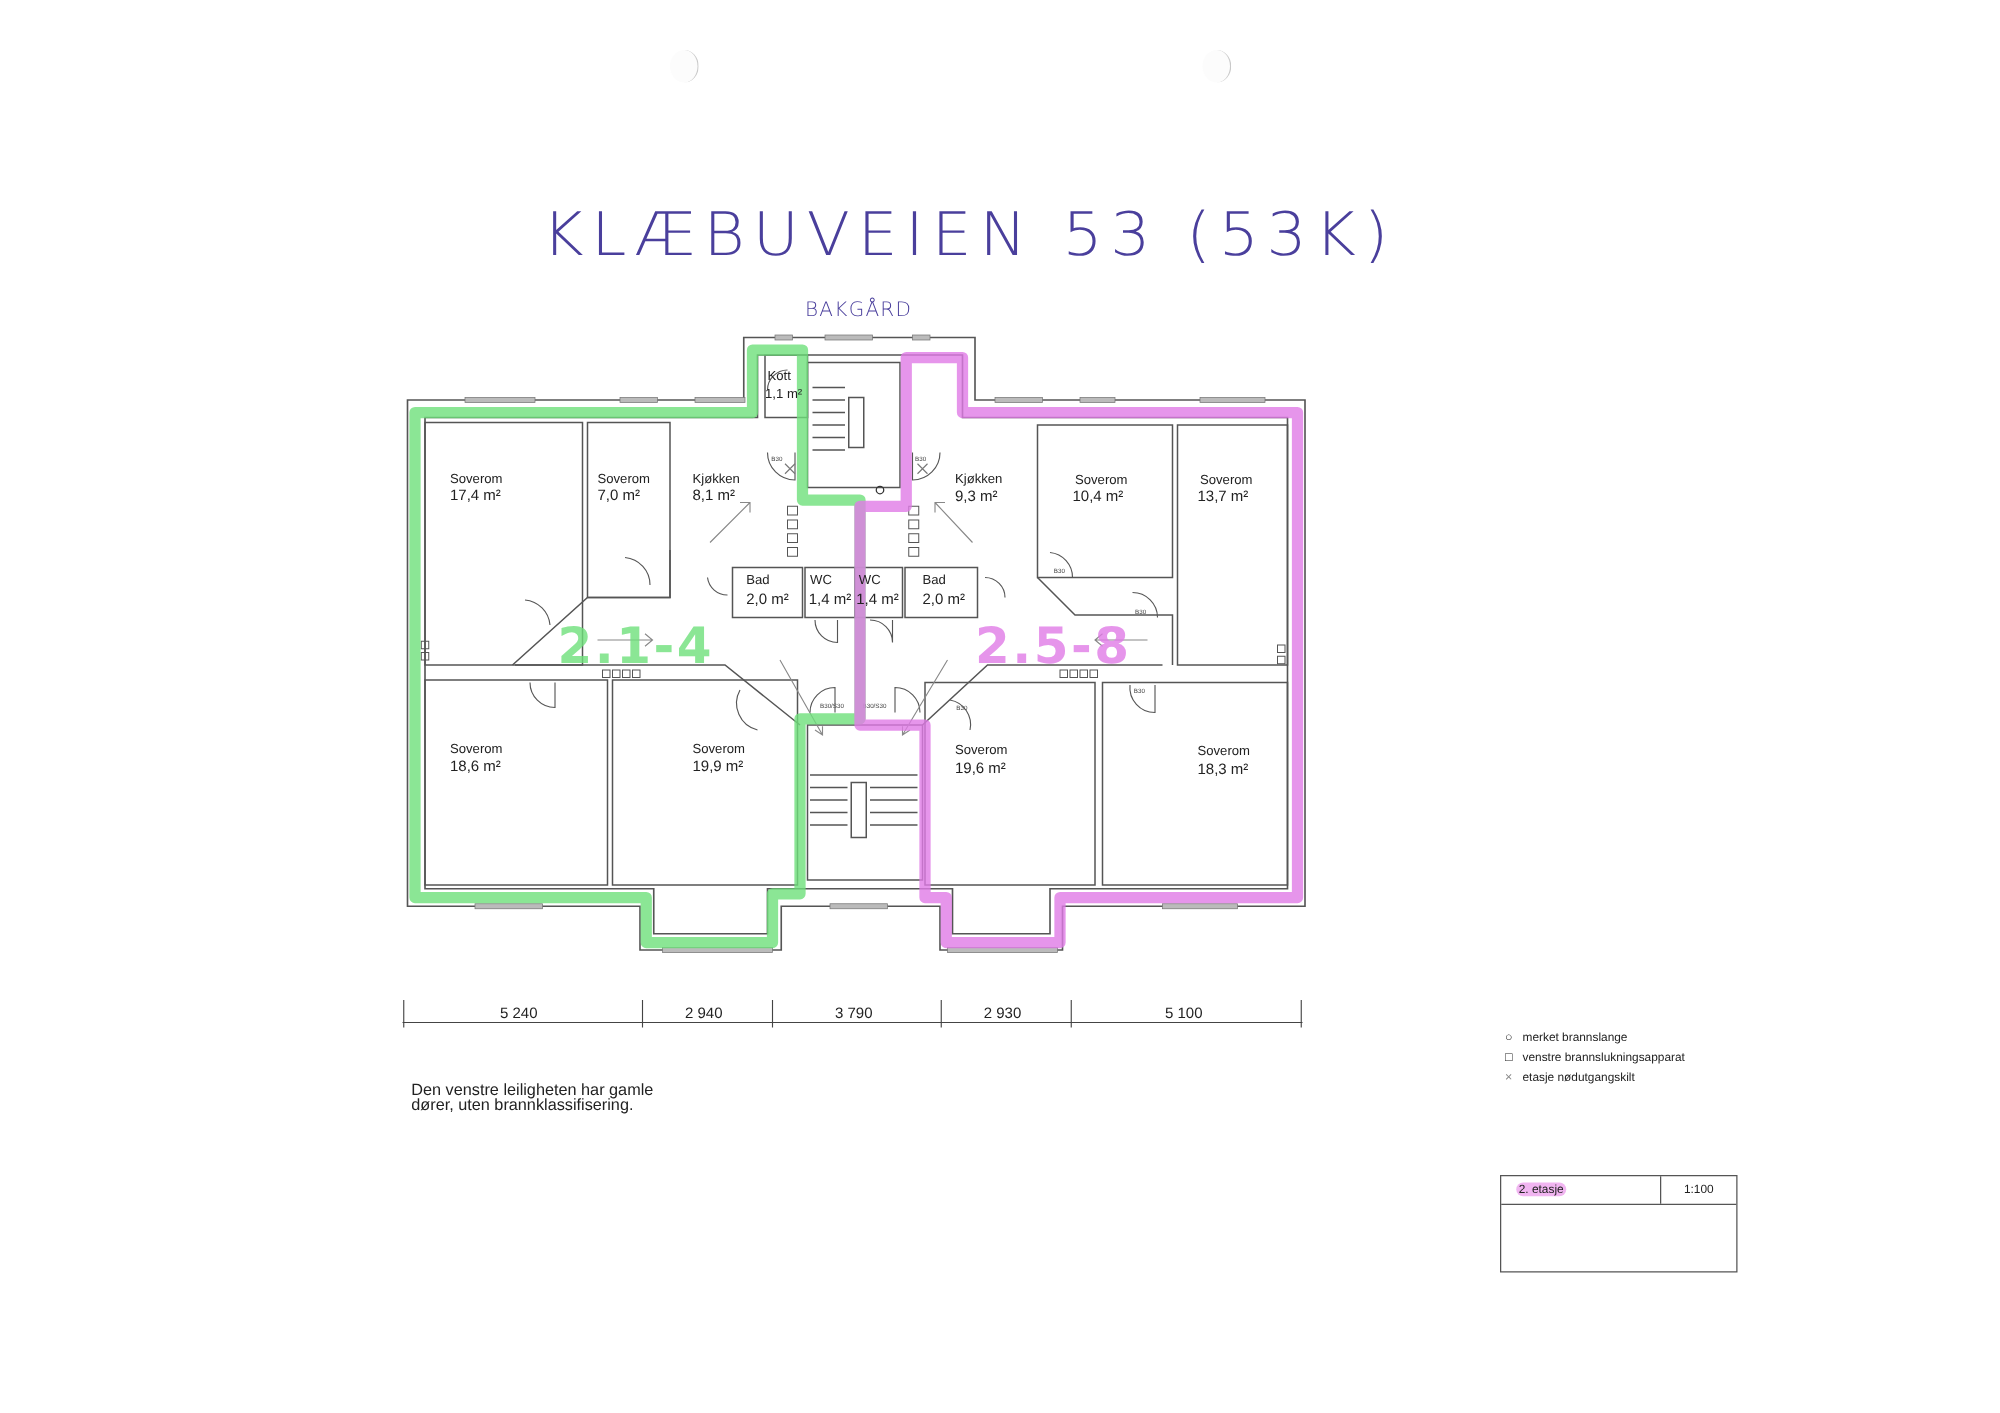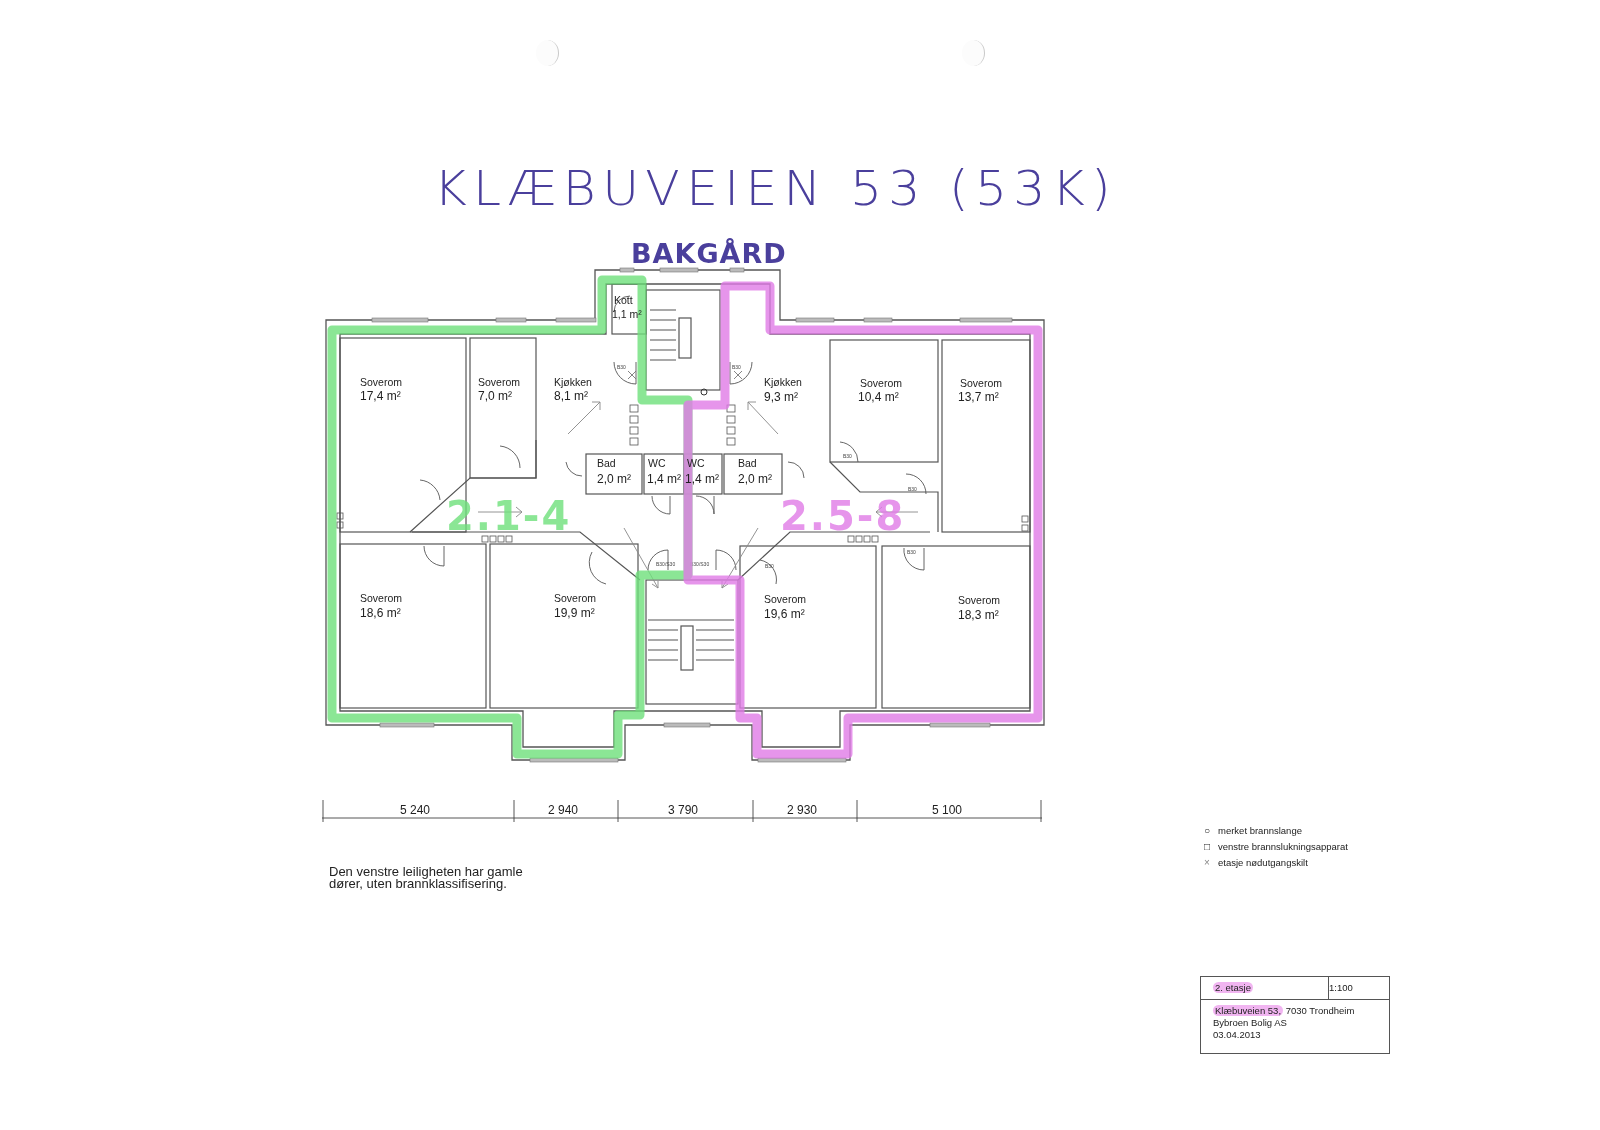--- a/index.html
+++ b/index.html
@@ -1,33 +1,33 @@
 <!DOCTYPE html>
 <html><head>
 <meta charset="utf-8">
 <style>
   html, body { margin:0; padding:0; background:#ffffff; }
   body { width:1600px; height:1130px; position:relative; overflow:hidden; font-family:"Liberation Sans", sans-serif; }
   .punch { position:absolute; width:22px; height:26px; border-radius:50%; border-right:1.5px solid #c9c9c9; background:#fcfcfc; }
   .hand { position:absolute; color:#4a3f9c; font-family:"DejaVu Sans", sans-serif; font-weight:200; letter-spacing:6px; }
   #title { left:450px; top:160px; font-size:48px; transform:scaleX(1.05); }
-  #bakgard { left:631px; top:238px; font-size:27px; letter-spacing:1px;font-weight:bold; }
+  #bakgard { left:644px; top:238px; font-size:16px; letter-spacing:1px; }
   svg#plan { position:absolute; left:0; top:0; }
   .rl { font-size:10.5px; fill:#222; font-family:"Liberation Sans", sans-serif; }
   .ra { font-size:12px; fill:#222; font-family:"Liberation Sans", sans-serif; }
   .tiny { font-size:5px; fill:#444; font-family:"Liberation Sans", sans-serif; }
   .dim { font-size:12px; fill:#222; font-family:"Liberation Sans", sans-serif; }
   .note { position:absolute; left:329px; top:866px; font-size:13px; line-height:12px; color:#222; }
   .legend { position:absolute; left:1200px; top:822px; font-size:9.5px; color:#222; }
   .legend div { height:16px; display:flex; align-items:center; }
   .legend .sym { width:14px; display:inline-block; text-align:center; margin-right:4px; font-size:10px; }
-  .tblock { position:absolute; left:1200px; top:976px; width:188px; height:76px; border:1px solid #555; font-size:9.5px; color:#222; }
+  .tblock { position:absolute; left:1200px; top:940px; width:188px; height:76px; border:1px solid #555; font-size:9.5px; color:#222; }
   .tblock .row1 { height:22px; border-bottom:1px solid #555; display:flex; }
   .tblock .floor { width:128px; border-right:1px solid #555; padding:5px 0 0 12px; box-sizing:border-box; position:relative; }
-  .tblock .scale { flex:1; text-align:left; padding-top:5px; }
+  .tblock .scale { flex:1; text-align:center; padding-top:5px; }
   .tblock .info { padding:5px 0 0 12px; line-height:12px; }
   .hl { background:rgba(230,120,230,0.55); border-radius:6px; padding:0 2px; }
 </style>
 </head>
 <body>
 
 <div class="punch" style="left:536px;top:40px;"></div>
 <div class="punch" style="left:962px;top:40px;"></div>
 
 <div id="title" class="hand">KLÆBUVEIEN 53 (53K)</div>
@@ -253,18 +253,13 @@
       <span class="sym" style="color:#888">×</span>
       <span>etasje nødutgangskilt</span>
     </div>
 </div>
 
 <div class="tblock">
   <div class="row1">
     <div class="floor"><span class="hl">2. etasje</span></div>
     <div class="scale">1:100</div>
   </div>
-  <div class="info">
-    <div><span class="hl">Klæbuveien 53,</span><span> 7030 Trondheim</span></div>
-    <div>Bybroen Bolig AS</div>
-    <div>03.04.2013</div>
-  </div>
 </div>
 
 </body></html>

